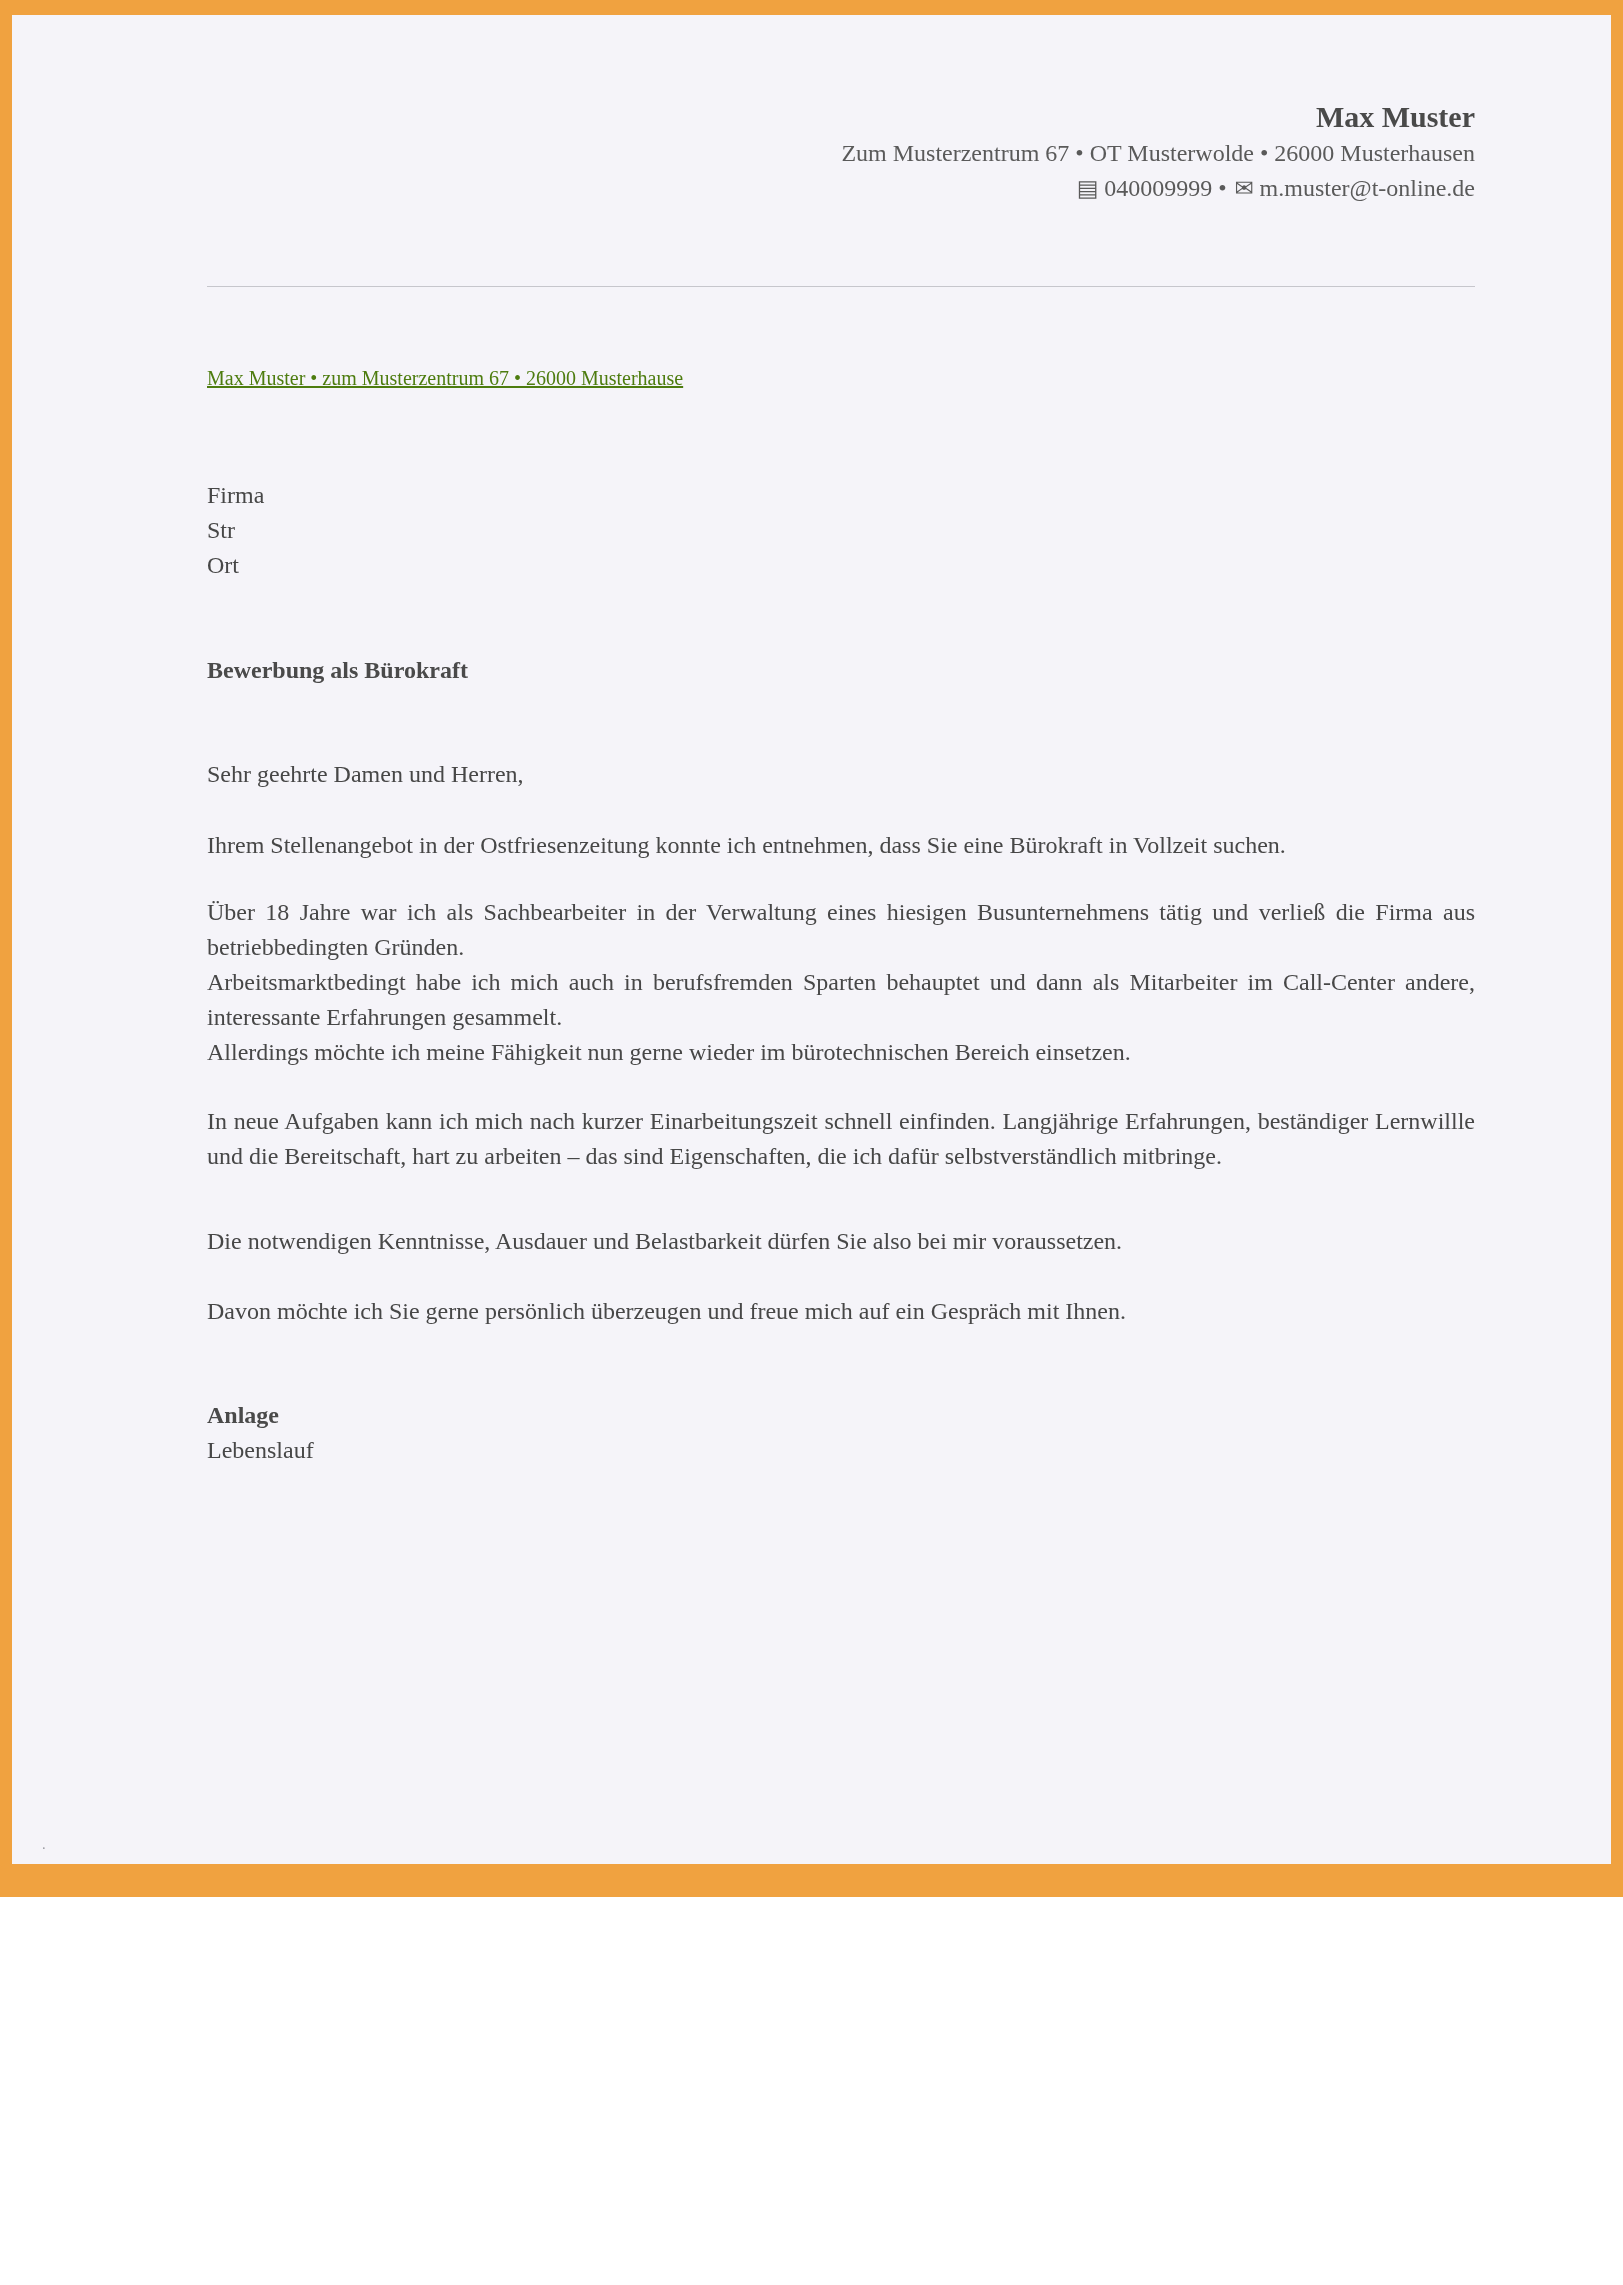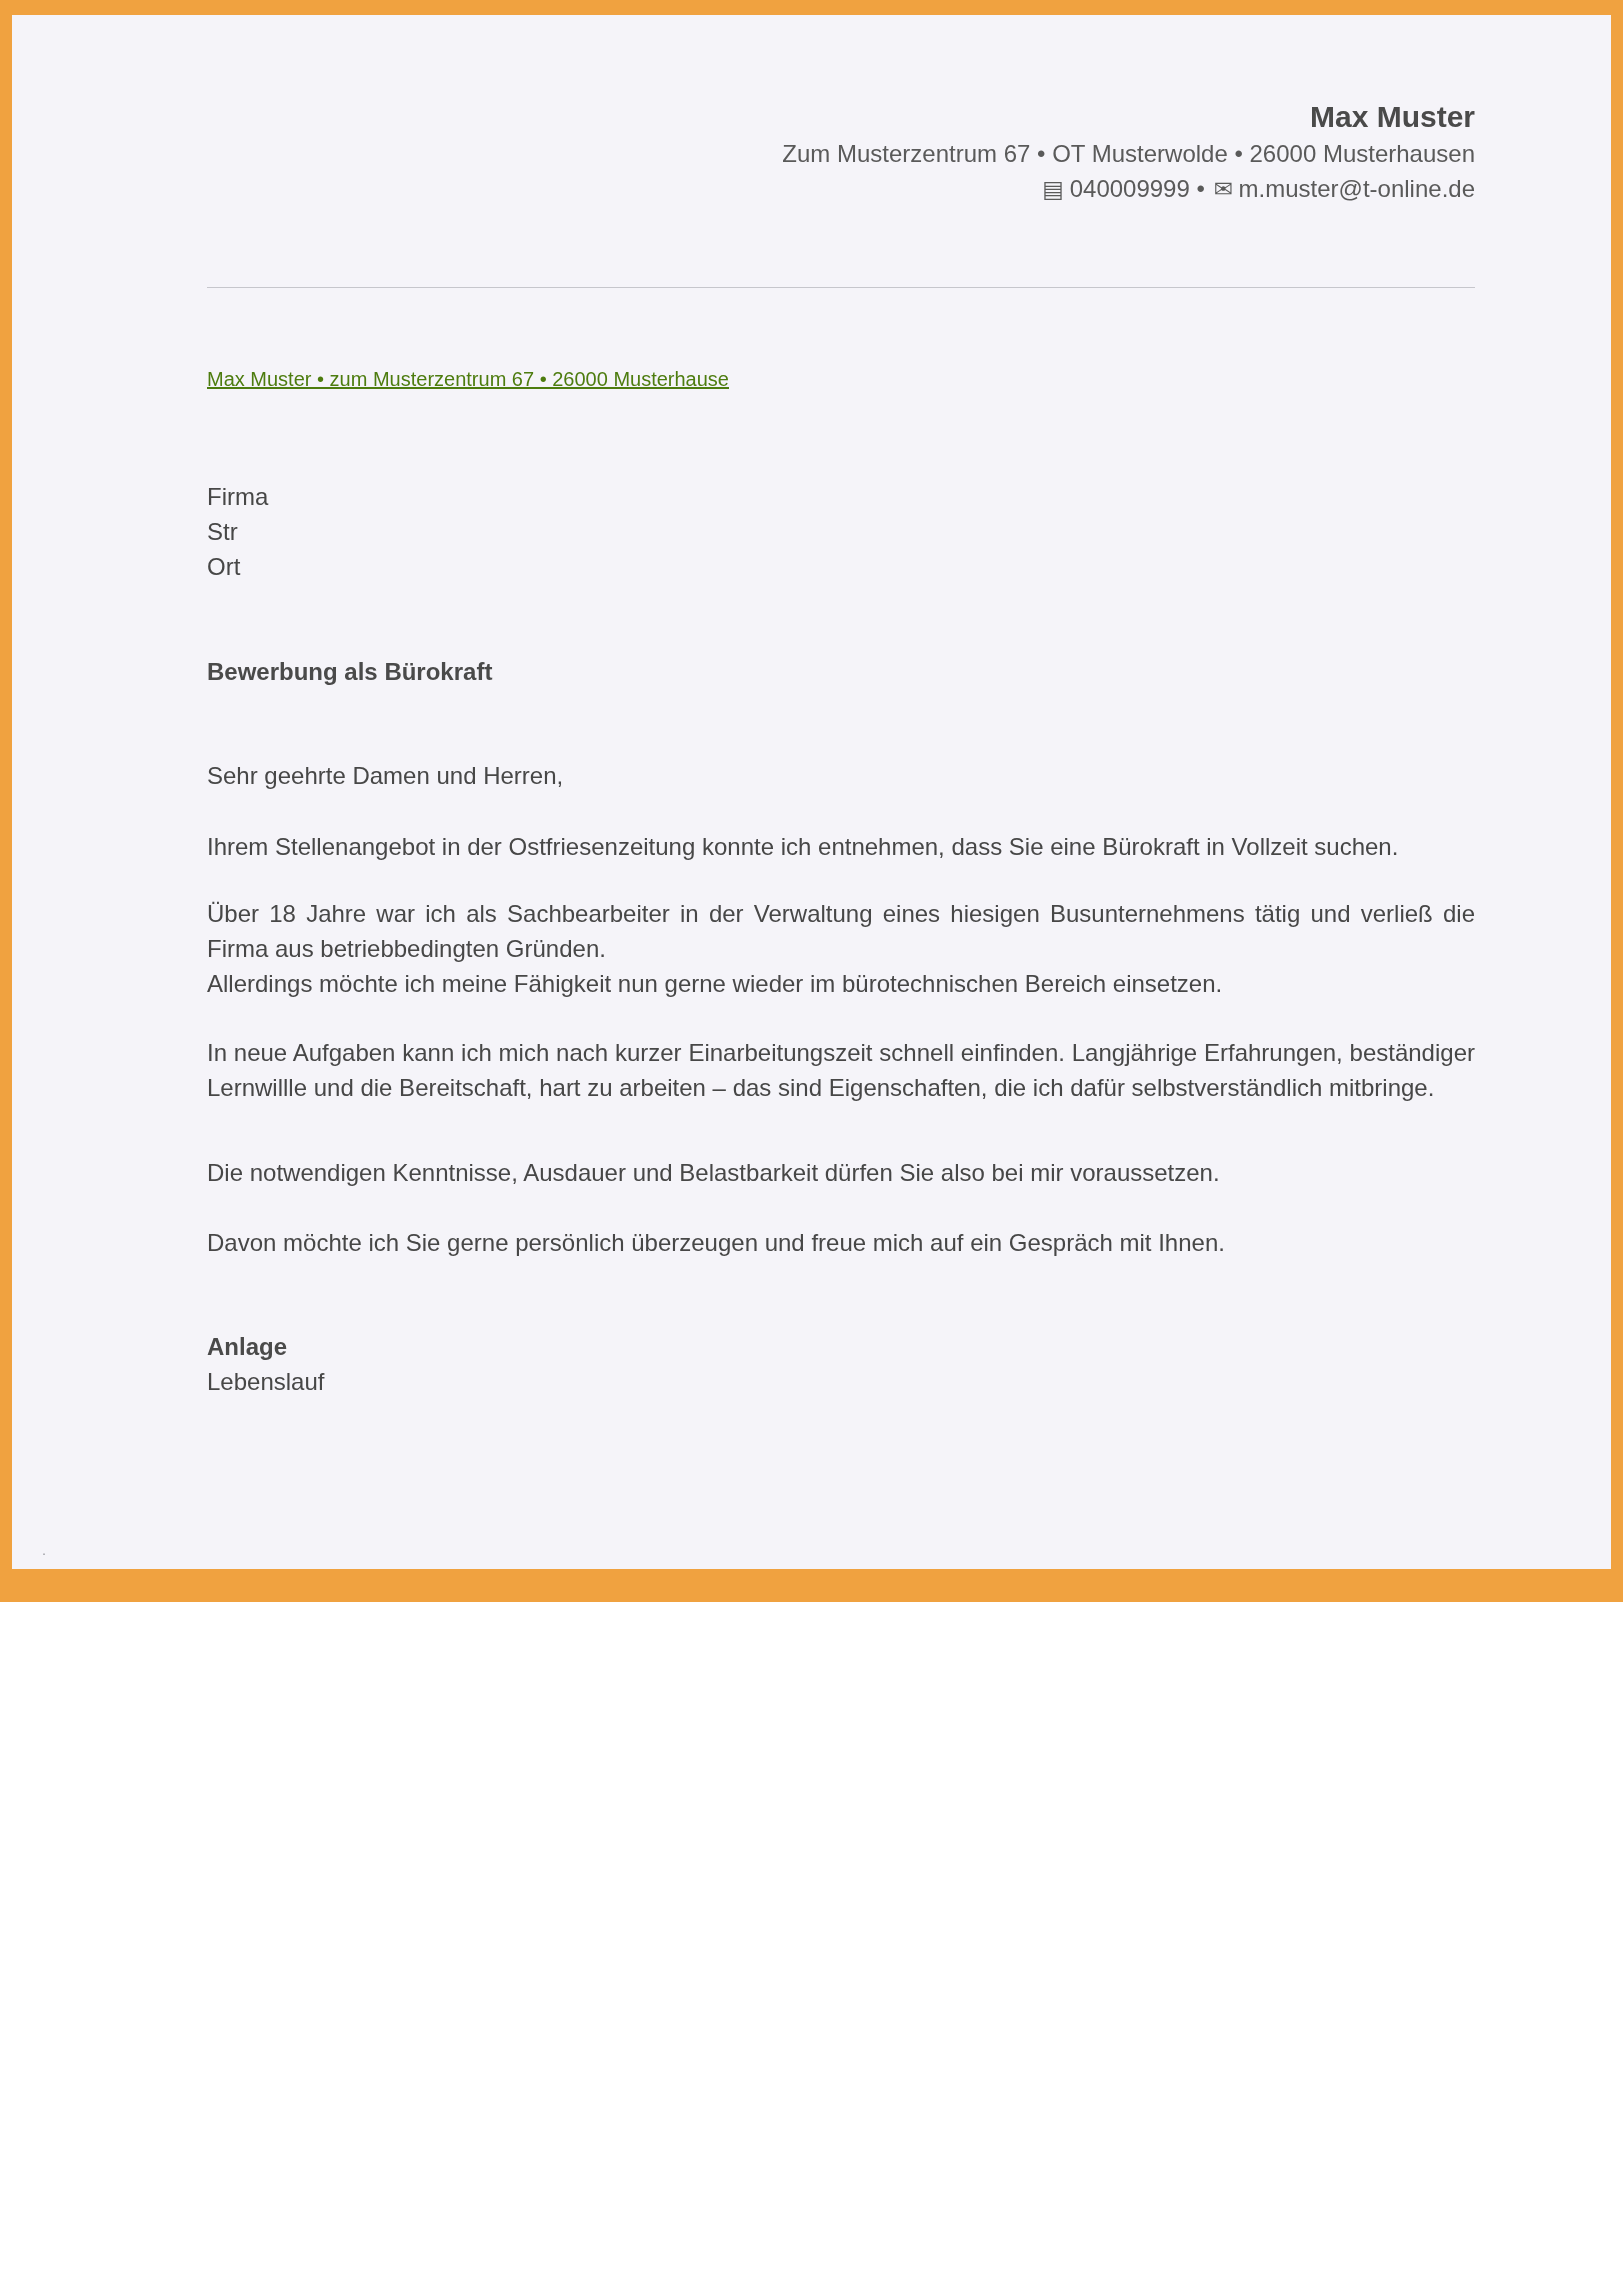--- a/index.html
+++ b/index.html
@@ -12,23 +12,24 @@
   }
   *{margin:0;padding:0;box-sizing:border-box;}
   html,body{background:#fff;}
   body{
     font-family:"Liberation Sans","DejaVu Sans",sans-serif;
     color:var(--ink);
   }
   .page{
     position:relative;
     width:1623px;
-    height:1602px;
+    height:1897px;
     background:var(--paper);
     overflow:hidden;
+    font-family:Liberation Serif, serif;
   }
   
   .frame-top{position:absolute;top:0;left:0;right:0;height:15.4px;background:var(--accent);}
   .frame-bottom{position:absolute;bottom:0;left:0;right:0;height:33px;background:var(--accent);}
   .frame-left{position:absolute;top:0;bottom:0;left:0;width:11.6px;background:var(--accent);}
   .frame-right{position:absolute;top:0;bottom:0;right:0;width:11.6px;background:var(--accent);}
 
   .content{
     position:absolute;
     top:0;
@@ -136,20 +137,21 @@
 
 
     <div class="subject">Bewerbung als Bürokraft</div>
 
     <div class="salutation">Sehr geehrte Damen und Herren,</div>
 
     <div class="para p-intro">Ihrem Stellenangebot in der Ostfriesenzeitung konnte ich entnehmen, dass Sie eine Bürokraft in Vollzeit suchen.</div>
 
     <div class="p-experience">
       <div class="para">Über 18 Jahre war ich als Sachbearbeiter in der Verwaltung eines hiesigen Busunternehmens tätig und verließ die Firma aus betriebbedingten Gründen.</div>
+      <div class="para">Arbeitsmarktbedingt habe ich mich auch in berufsfremden Sparten behauptet und dann als Mitarbeiter im Call-Center andere, interessante Erfahrungen gesammelt.</div>
       <div class="para">Allerdings möchte ich meine Fähigkeit nun gerne wieder im bürotechnischen Bereich einsetzen.</div>
     </div>
 
     <div class="para p-strengths">In neue Aufgaben kann ich mich nach kurzer Einarbeitungszeit schnell einfinden. Langjährige Erfahrungen, beständiger Lernwillle und die Bereitschaft, hart zu arbeiten – das sind Eigenschaften, die ich dafür selbstverständlich mitbringe.</div>
 
     <div class="para p-skills">Die notwendigen Kenntnisse, Ausdauer und Belastbarkeit dürfen Sie also bei mir voraussetzen.</div>
 
     <div class="para p-meeting">Davon möchte ich Sie gerne persönlich überzeugen und freue mich auf ein Gespräch mit Ihnen.</div>
 
 

